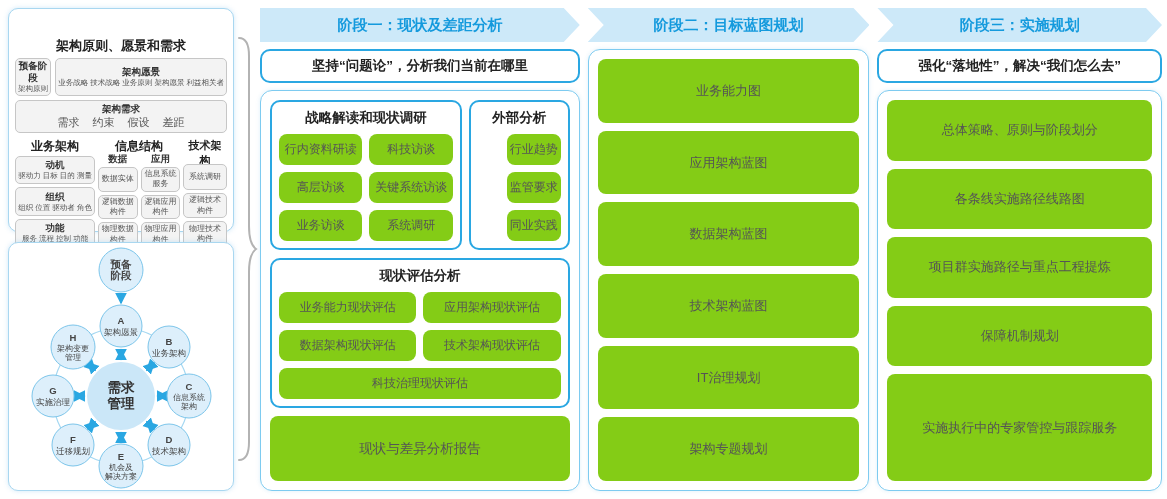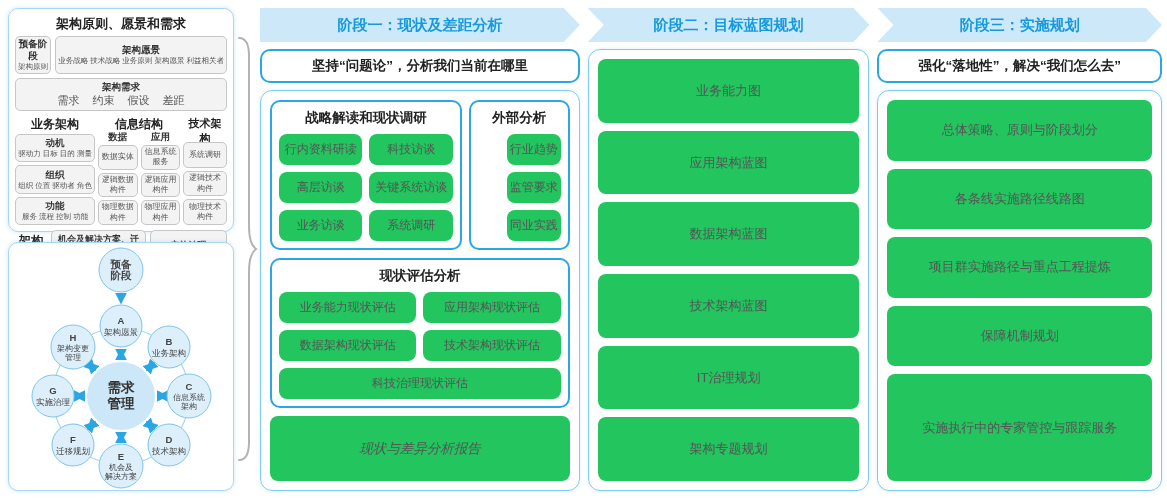--- a/index.html
+++ b/index.html
@@ -5,21 +5,21 @@
   * { box-sizing: border-box; }
   html,body { margin:0; padding:0; background:#fff; }
   body { width:1167px; height:499px; font-family:"Liberation Sans", sans-serif; color:#333; overflow:hidden; }
   .root { display:flex; width:1167px; height:499px; padding:8px 5px 8px 8px; gap:2px; }
 
   
   .left-col { width:226px; display:flex; flex-direction:column; gap:10px; flex-shrink:0; }
   .panel { background:#fff; border:1px solid #a9d7f0; border-radius:10px; box-shadow:0 0 5px rgba(150,205,240,.45); }
   .panel-top { height:224px; padding:4px 6px; }
   .panel-bottom { flex:1; padding:0; overflow:hidden; }
-  .lp-title { text-align:center; font-weight:bold; font-size:13px; color:#222; padding:2px 0 3px; }
+  .lp-title { text-align:center; font-weight:bold; font-size:13px; color:#222; padding:2px 0 3px;margin-top:22px; }
   .sb { background:#f3f3f3; border:1px solid #c6c6c6; border-radius:5px; text-align:center; padding:1px 2px; display:flex; flex-direction:column; justify-content:center; }
   .sb-title { font-weight:bold; font-size:9.5px; color:#333; line-height:1.25; }
   .sb-sub { font-size:7.5px; color:#555; white-space:nowrap; line-height:1.3; }
   .lp-row1 { display:flex; gap:4px; height:38px; }
   .lp-prep { width:52px; }
   .lp-vision { flex:1; }
   .lp-req { margin-top:4px; height:33px; }
   .lp-req .sb-sub { word-spacing:10px; font-size:11px; }
   .lp-mid { display:flex; gap:3px; margin-top:5px; height:109px; }
   .mid-col-head { text-align:center; font-weight:bold; font-size:12px; color:#222; height:15px; }
@@ -52,29 +52,29 @@
   .phase-header { height:34px; background:#cde9f9; color:#149add; font-weight:bold; font-size:15px;
     display:flex; align-items:center; justify-content:center; flex-shrink:0;
     clip-path:polygon(0 0, calc(100% - 16px) 0, 100% 50%, calc(100% - 16px) 100%, 0 100%); }
   .phase-header.notched { clip-path:polygon(0 0, calc(100% - 16px) 0, 100% 50%, calc(100% - 16px) 100%, 0 100%, 16px 50%); }
   .phase-sub { margin-top:7px; height:34px; border:2px solid #2aa7e2; border-radius:10px; background:#fff;
     display:flex; align-items:center; justify-content:center; font-weight:bold; font-size:13.5px; color:#222; flex-shrink:0; }
   .phase-body { margin-top:7px; flex:1; border:1px solid #7ecbf0; border-radius:12px; padding:9px;
     display:flex; flex-direction:column; gap:8px; box-shadow:0 0 4px rgba(150,205,240,.3); }
   .blue-box { border:2px solid #2aa7e2; border-radius:10px; padding:7px; background:#fff; }
   .blue-box-title { text-align:center; font-weight:bold; font-size:13.5px; color:#222; margin-bottom:7px; }
-  .gray-item { background:#22c55e; border-radius:8px; color:#555; font-size:12px;
+  .gray-item { background:#84cc16; border-radius:8px; color:#555; font-size:12px;
     display:flex; align-items:center; justify-content:center; text-align:center; padding:7px 3px; }
   .p1-toprow { display:flex; gap:7px; }
   .p1-strategy { flex:2.1; }
   .p1-external { flex:1; }
   .grid2 { display:grid; grid-template-columns:1fr 1fr; gap:7px; }
   .col-list { display:flex; flex-direction:column; gap:7px;align-items:flex-end; }
   .span2 { grid-column:1 / 3; }
-  .p1-report { flex:1; font-size:13.5px;font-style:italic; }
+  .p1-report { flex:1; font-size:13.5px; }
   .phase-body .stretch { flex:1; font-size:13px; }
   .phase3 .tall { flex:2; }
 </style>
 </head>
 <body>
 
 <div class="root">
 
   <div class="left-col">
 

